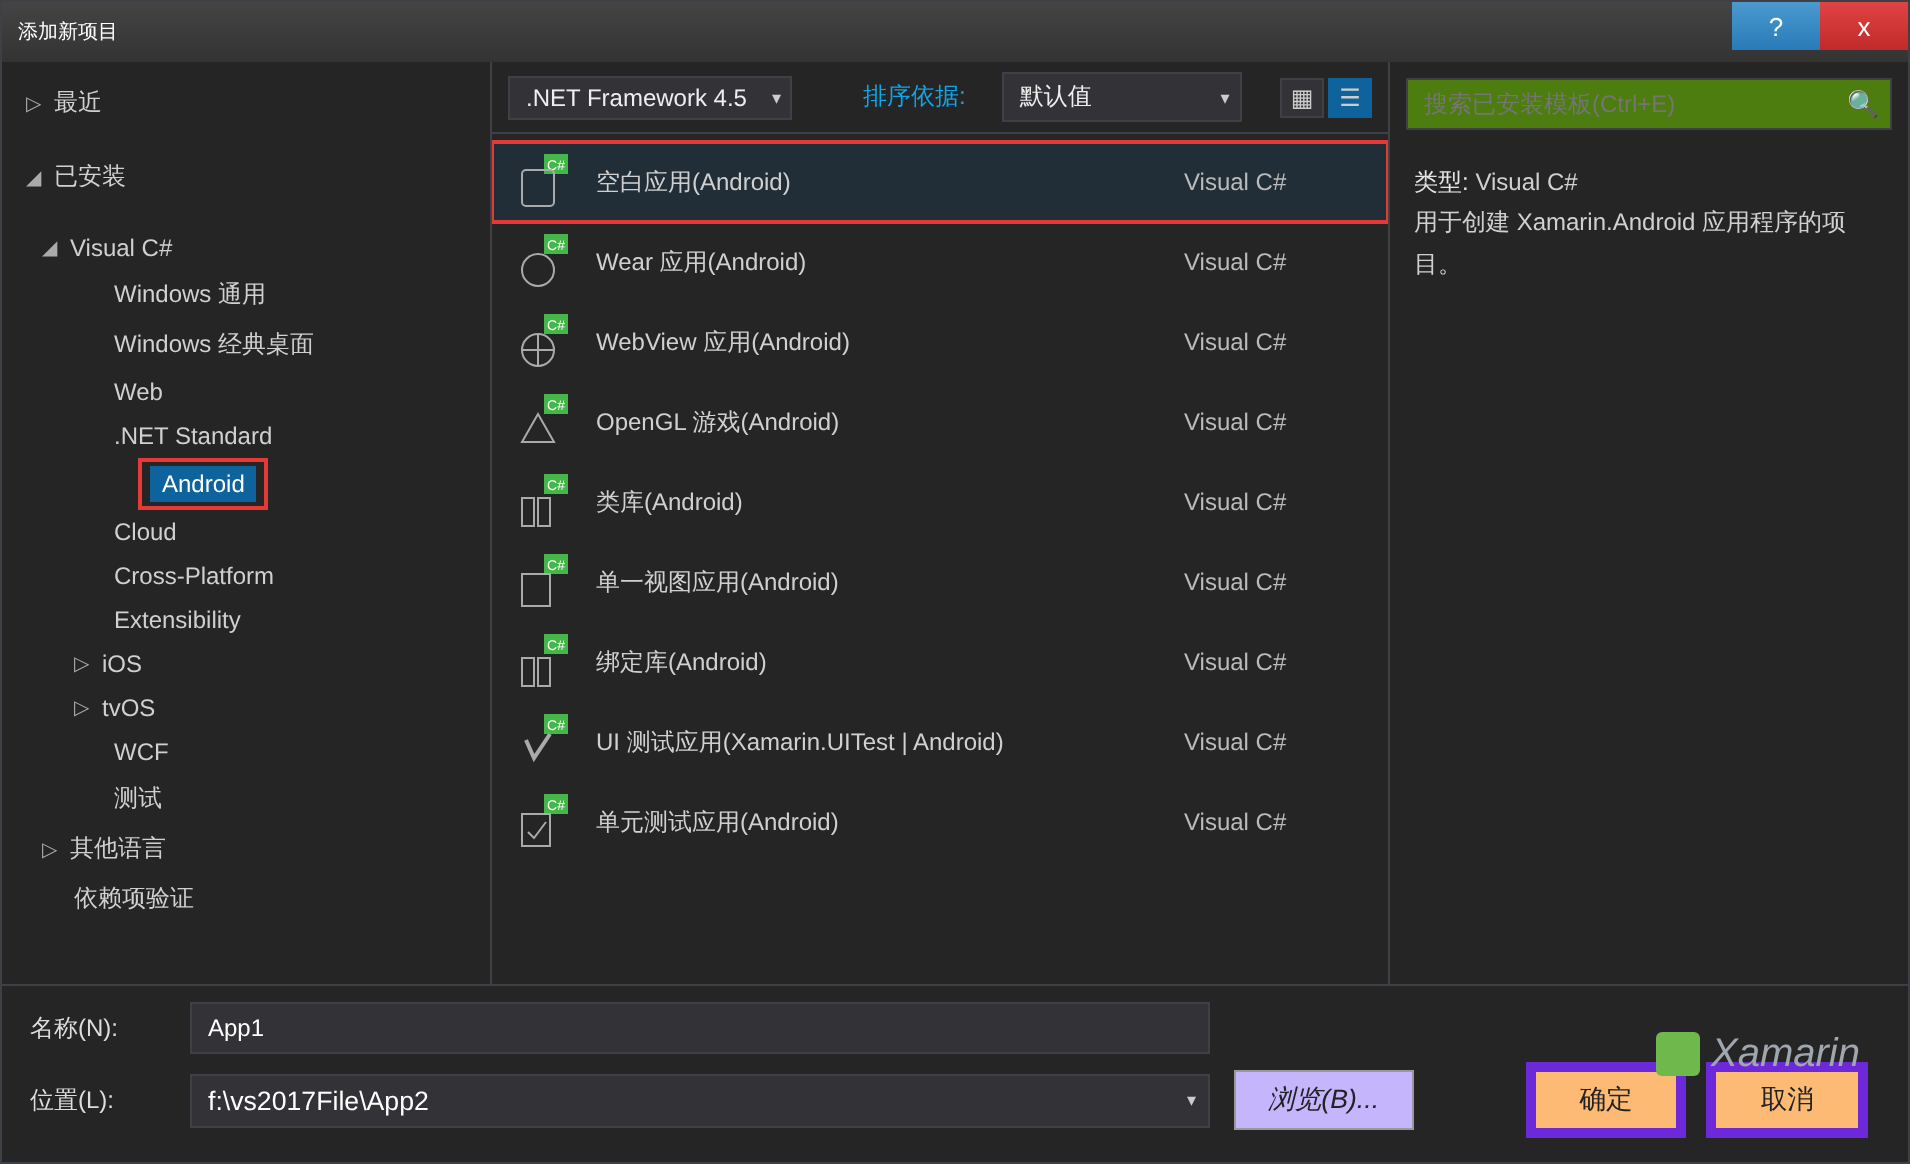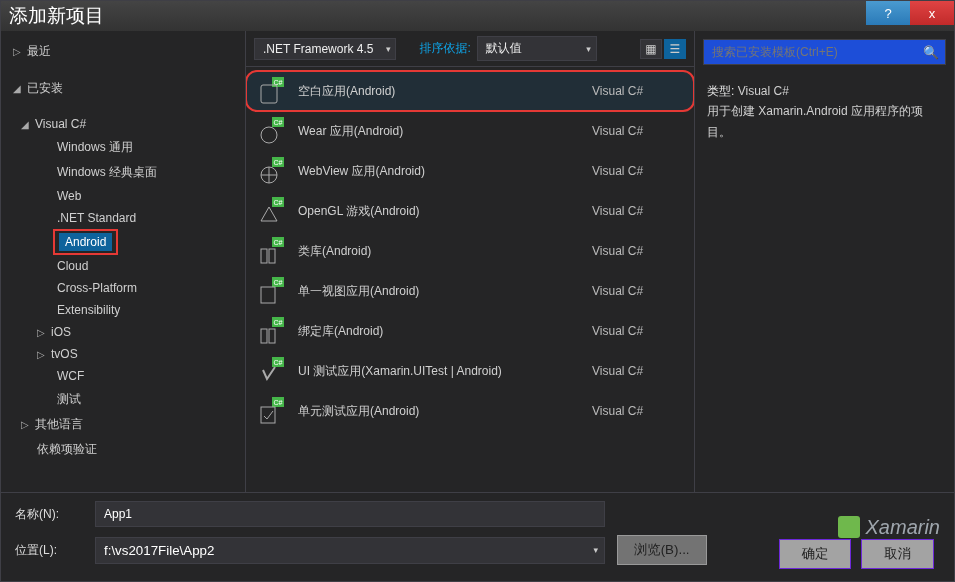--- a/index.html
+++ b/index.html
@@ -1,66 +1,66 @@
 <!DOCTYPE html>
 <html><head>
 <meta charset="utf-8">
 <style>
 * { box-sizing: border-box; margin: 0; padding: 0; }
 body { font-family: "Microsoft YaHei", "Segoe UI", sans-serif; font-size: 12px; background: #2d2d30; color: #f1f1f1; width: 955px; height: 582px; overflow: hidden; }
 .dialog { width: 955px; height: 582px; display: flex; flex-direction: column; background: #252526; border: 1px solid #3f3f46; }
 .title-bar { height: 30px; background: linear-gradient(to bottom, #444, #333); display: flex; align-items: center; padding: 0 8px; position: relative; }
-.title-bar .title { color: #fff; font-size: 19px; }
+.title-bar .title { color: #fff; font-size: 10px; }
 .title-bar .win-controls { position: absolute; right: 0; top: 0; display: flex; }
 .win-btn { width: 44px; height: 24px; display: flex; align-items: center; justify-content: center; color: #fff; font-size: 13px; }
 .win-help { background: linear-gradient(to bottom, #4a9ad0, #2a7ab8); }
 .win-close { background: linear-gradient(to bottom, #e04343, #c12a2a); }
 .content { flex: 1; display: flex; background: #252526; overflow: hidden; }
 .sidebar { width: 245px; background: #252526; border-right: 1px solid #3f3f46; padding: 8px 0; }
 .tree-item { padding: 4px 0 4px 20px; color: #d0d0d0; cursor: pointer; display: flex; align-items: center; }
 .tree-item.root { padding-left: 12px; }
 .tree-item.l1 { padding-left: 20px; }
 .tree-item.l2 { padding-left: 36px; }
 .tree-item.l3 { padding-left: 56px; }
 .tree-item .arrow { width: 10px; display: inline-block; margin-right: 4px; font-size: 10px; color: #aaa; }
 .tree-item.selected { background: #0e639c; color: #fff; display: inline-block; }
 .tree-sep { height: 12px; }
 .red-box { border: 2px solid #e53935; display: inline-block; padding: 2px 4px; }
 .center { flex: 1; display: flex; flex-direction: column; background: #252526; }
-.toolbar { height: 36px; border-bottom: 1px solid #3f3f46; display: flex; align-items: center; padding: 0 8px; gap: 6px; }
+.toolbar { height: 36px; border-bottom: 1px solid #3f3f46; display: flex; align-items: center; padding: 0 8px; gap: 18px; }
 .dropdown { background: #333337; border: 1px solid #3f3f46; color: #eee; padding: 3px 22px 3px 8px; position: relative; min-width: 60px; }
 .dropdown .caret { position: absolute; right: 5px; top: 50%; transform: translateY(-50%); font-size: 9px; color: #ccc; }
 .sort-label { color: #0ea5e9; margin-left: 17px; }
 .view-icons { margin-left: auto; display: flex; gap: 2px; }
 .view-btn { width: 22px; height: 20px; border: 1px solid #3f3f46; background: #333337; display: flex; align-items: center; justify-content: center; color: #ccc; }
 .view-btn.active { background: #0e639c; border-color: #0e639c; }
 .template-list { flex: 1; overflow-y: auto; padding: 4px 0; }
 .template-row { display: flex; align-items: center; padding: 5px 12px; height: 40px; color: #d0d0d0; cursor: pointer; }
 .template-row.selected { background: rgba(14,99,156,0.15); }
-.template-row.selected.red-highlight { outline: 2px solid #e53935; outline-offset: -1px; border-radius: 11px; }
+.template-row.selected.red-highlight { outline: 2px solid #e53935; outline-offset: -1px; }
 .template-icon { width: 26px; height: 28px; margin-right: 14px; position: relative; }
 .template-icon svg { width: 26px; height: 28px; }
 .template-name { flex: 1; }
 .template-lang { width: 90px; text-align: left; color: #bbb; }
 .right-panel { width: 260px; border-left: 1px solid #3f3f46; background: #252526; display: flex; flex-direction: column; }
 .search-box { margin: 8px; position: relative; }
-.search-box input { width: 100%; background: #1d4ed8; border: 1px solid #3f3f46; color: #ccc; padding: 5px 26px 5px 8px; font-size: 12px; }
+.search-box input { width: 100%; background: #4d7c0f; border: 1px solid #3f3f46; color: #ccc; padding: 5px 26px 5px 8px; font-size: 12px; }
 .search-box .search-icon { position: absolute; right: 6px; top: 50%; transform: translateY(-50%); color: #ccc; font-size: 13px; }
 .detail { padding: 8px 12px; color: #d0d0d0; line-height: 1.7; }
 .detail .type-label { color: #e5e5e5; }
 .bottom-panel { border-top: 1px solid #3f3f46; background: #252526; padding: 8px 14px; }
 .form-row { display: flex; align-items: center; margin-bottom: 8px; }
 .form-label { width: 80px; color: #ddd; }
 .form-input { flex: 1; background: #333337; border: 1px solid #3f3f46; color: #fff; padding: 5px 8px; font-size: 12px; }
 .form-input.combo { display: inline-block; position: relative; }
 .form-input.combo .caret { position: absolute; right: 6px; top: 50%; transform: translateY(-50%); font-size: 9px; color: #ccc; }
-.browse-btn { margin-left: 12px; padding: 5px 16px; background: #737373; color: #222; border: 1px solid #999; cursor: pointer; }
+.browse-btn { margin-left: 12px; padding: 5px 16px; background: #c4b5fd; color: #222; border: 1px solid #999; cursor: pointer; font-style: italic; }
 .dialog-buttons { position: absolute; right: 20px; bottom: 12px; display: flex; gap: 10px; }
-.dlg-btn { padding: 5px 22px; background: #a3a3a3; color: #222; border: 1px solid #6d28d9; cursor: pointer; }
-.watermark { position: absolute; right: 14px; bottom: 42px; color: #9fa6ad; font-size: 20px; font-style: italic; pointer-events: none; display: flex; gap: 6px; }
+.dlg-btn { padding: 5px 22px; background: #fdba74; color: #222; border: 5px solid #6d28d9; cursor: pointer; }
+.watermark { position: absolute; right: 24px; bottom: 42px; color: #9fa6ad; font-size: 20px; font-style: italic; pointer-events: none; display: flex; gap: 6px; }
 .watermark .wx { width: 22px; height: 22px; border-radius: 3px; background: #6fb84c; display: inline-block; }
 </style>
 </head>
 <body>
 
 <div class="dialog">
   <div class="title-bar">
     <span class="title">添加新项目</span>
     <div class="win-controls">
       <div class="win-btn win-help">
@@ -86,21 +86,21 @@
         </div>
       <div class="tree-sep"></div>
       <div class="tree-item l1">
           <span class="arrow">◢</span>
           <span>Visual C#</span>
         </div>
       <div class="tree-item l3">Windows 通用</div>
       <div class="tree-item l3">Windows 经典桌面</div>
       <div class="tree-item l3">Web</div>
       <div class="tree-item l3">.NET Standard</div>
-      <div style="padding-left:52px;"><span class="red-box"><span class="tree-item selected" style="padding:2px 6px;">Android</span></span></div>
+      <div style="padding-left:68px;"><span class="red-box"><span class="tree-item selected" style="padding:2px 6px;">Android</span></span></div>
       <div class="tree-item l3">Cloud</div>
       <div class="tree-item l3">Cross-Platform</div>
       <div class="tree-item l3">Extensibility</div>
       <div class="tree-item l2">
           <span class="arrow">▷</span>
           <span>iOS</span>
         </div>
       <div class="tree-item l2">
           <span class="arrow">▷</span>
           <span>tvOS</span>

